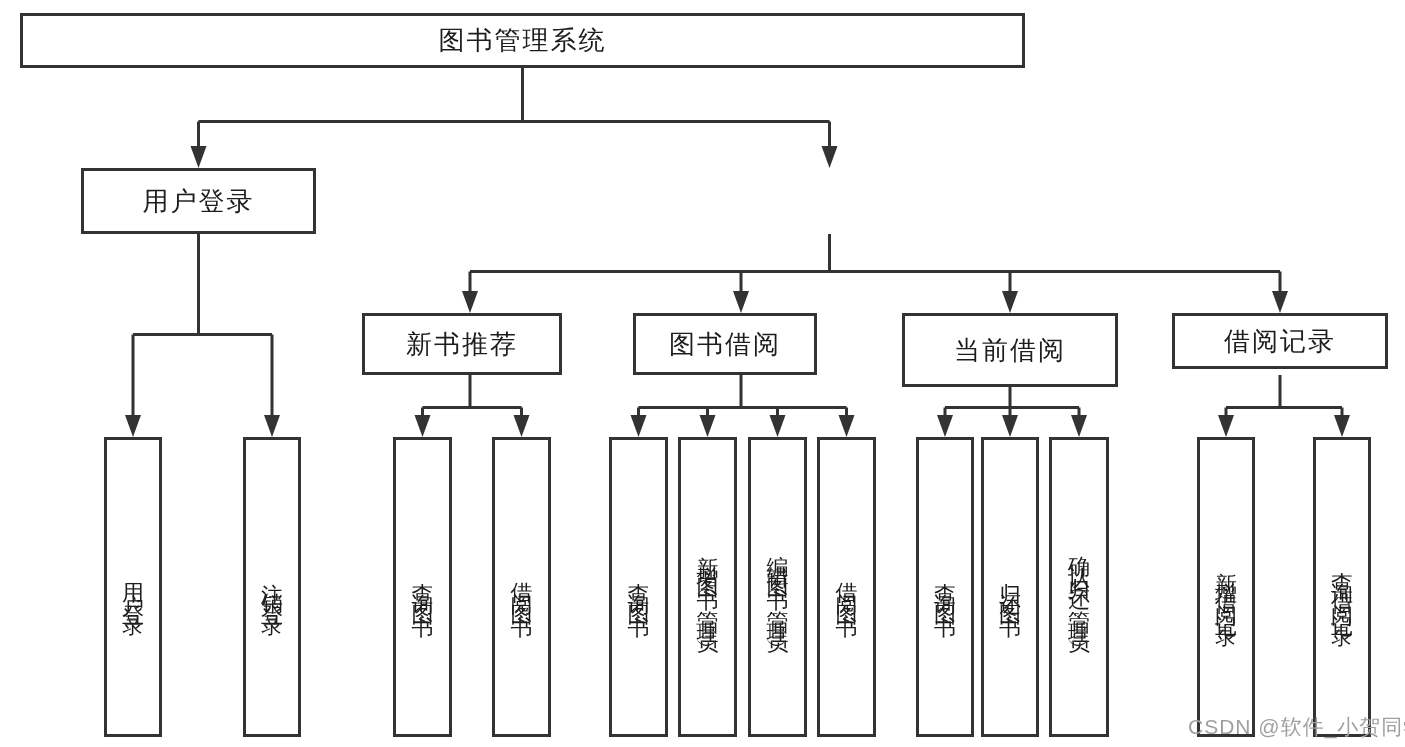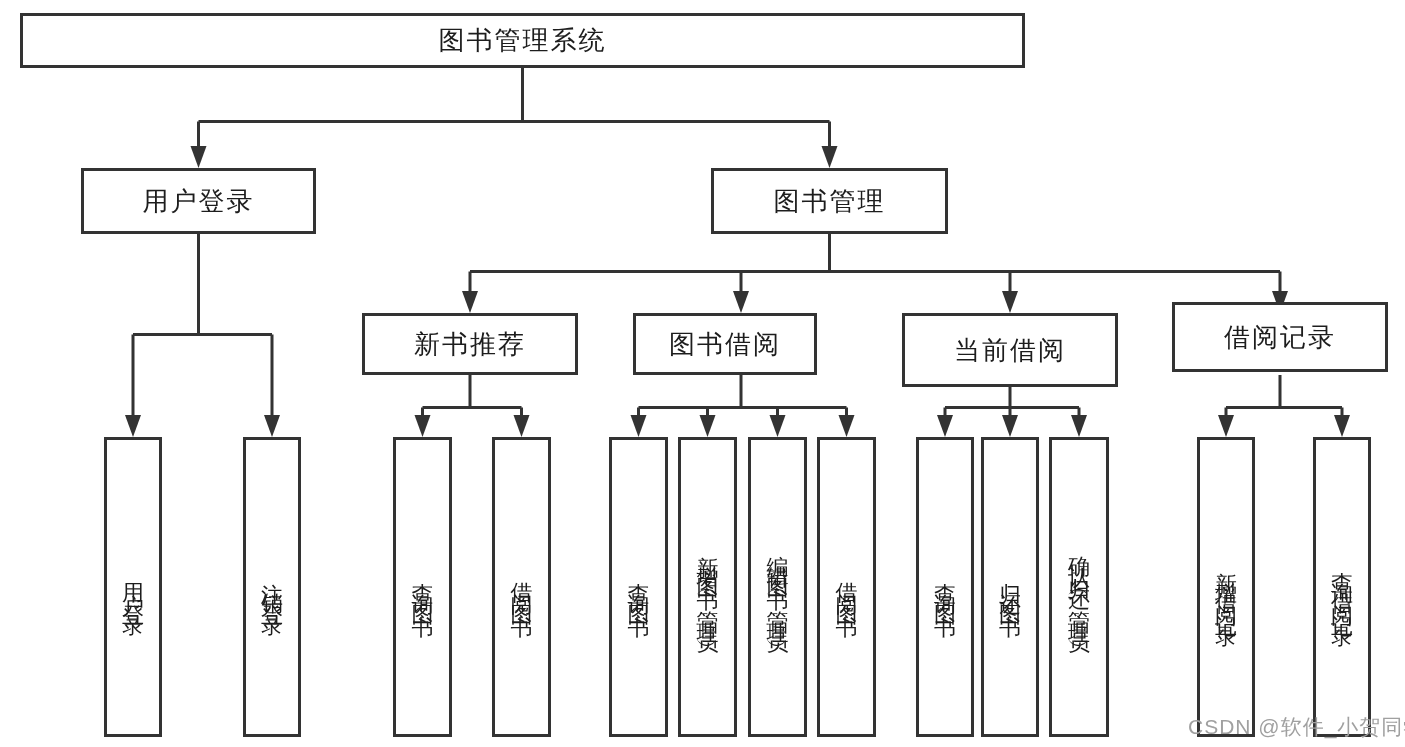--- a/index.html
+++ b/index.html
@@ -81,34 +81,31 @@
     </g>
   </svg>
 
   <div class="node box-h" style="left:20px;top:13px;width:1005px;height:55px">
     <span class="lbl">图书管理系统</span>
   </div>
 
   <div class="node box-h" style="left:81px;top:168px;width:235px;height:66px">
     <span class="lbl">用户登录</span>
   </div>
-  <div class="node box-h" style="left:711px;top:168px;width:237px;height:66px">
-    <span class="lbl">图书管理</span>
-  </div>
 
-  <div class="node box-h" style="left:362px;top:313px;width:216px;height:62px">
+  <div class="node box-h" style="left:362px;top:313px;width:200px;height:62px">
     <span class="lbl">新书推荐</span>
   </div>
   <div class="node box-h" style="left:633px;top:313px;width:184px;height:62px">
     <span class="lbl">图书借阅</span>
   </div>
   <div class="node box-h" style="left:902px;top:313px;width:216px;height:74px">
     <span class="lbl">当前借阅</span>
   </div>
-  <div class="node box-h" style="left:1172px;top:302px;width:216px;height:70px">
+  <div class="node box-h" style="left:1172px;top:313px;width:216px;height:56px">
     <span class="lbl">借阅记录</span>
   </div>
 
   <div class="node box-v" style="left:104px;top:437px;width:58px;height:300px">
     <span class="lbl">用户登录</span>
   </div>
   <div class="node box-v" style="left:243px;top:437px;width:58px;height:300px">
     <span class="lbl">注销登录</span>
   </div>
 

